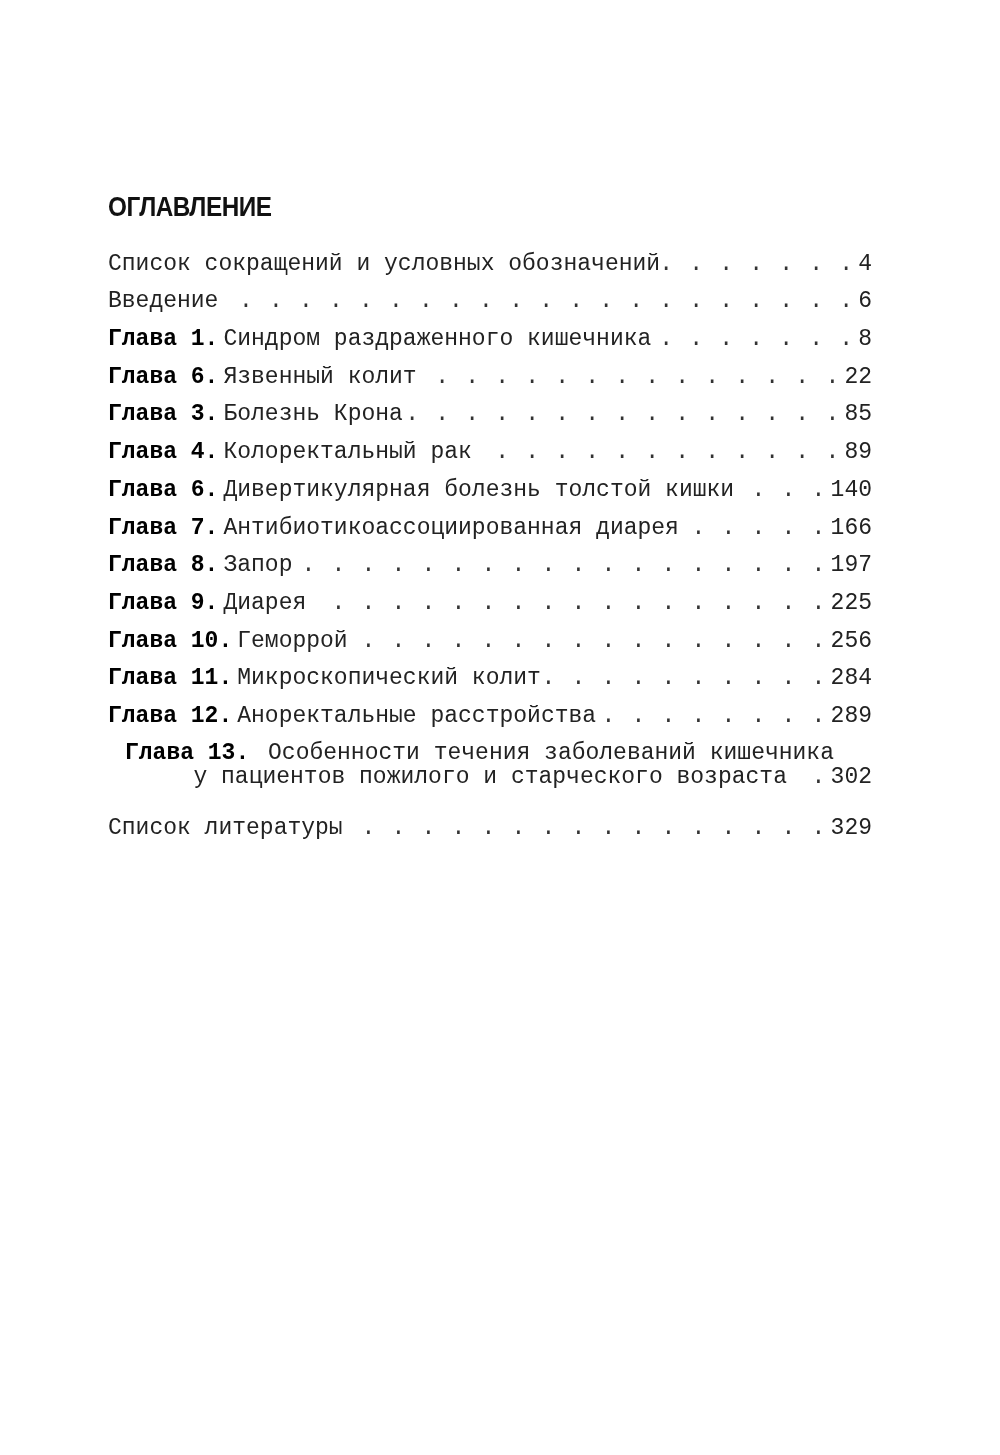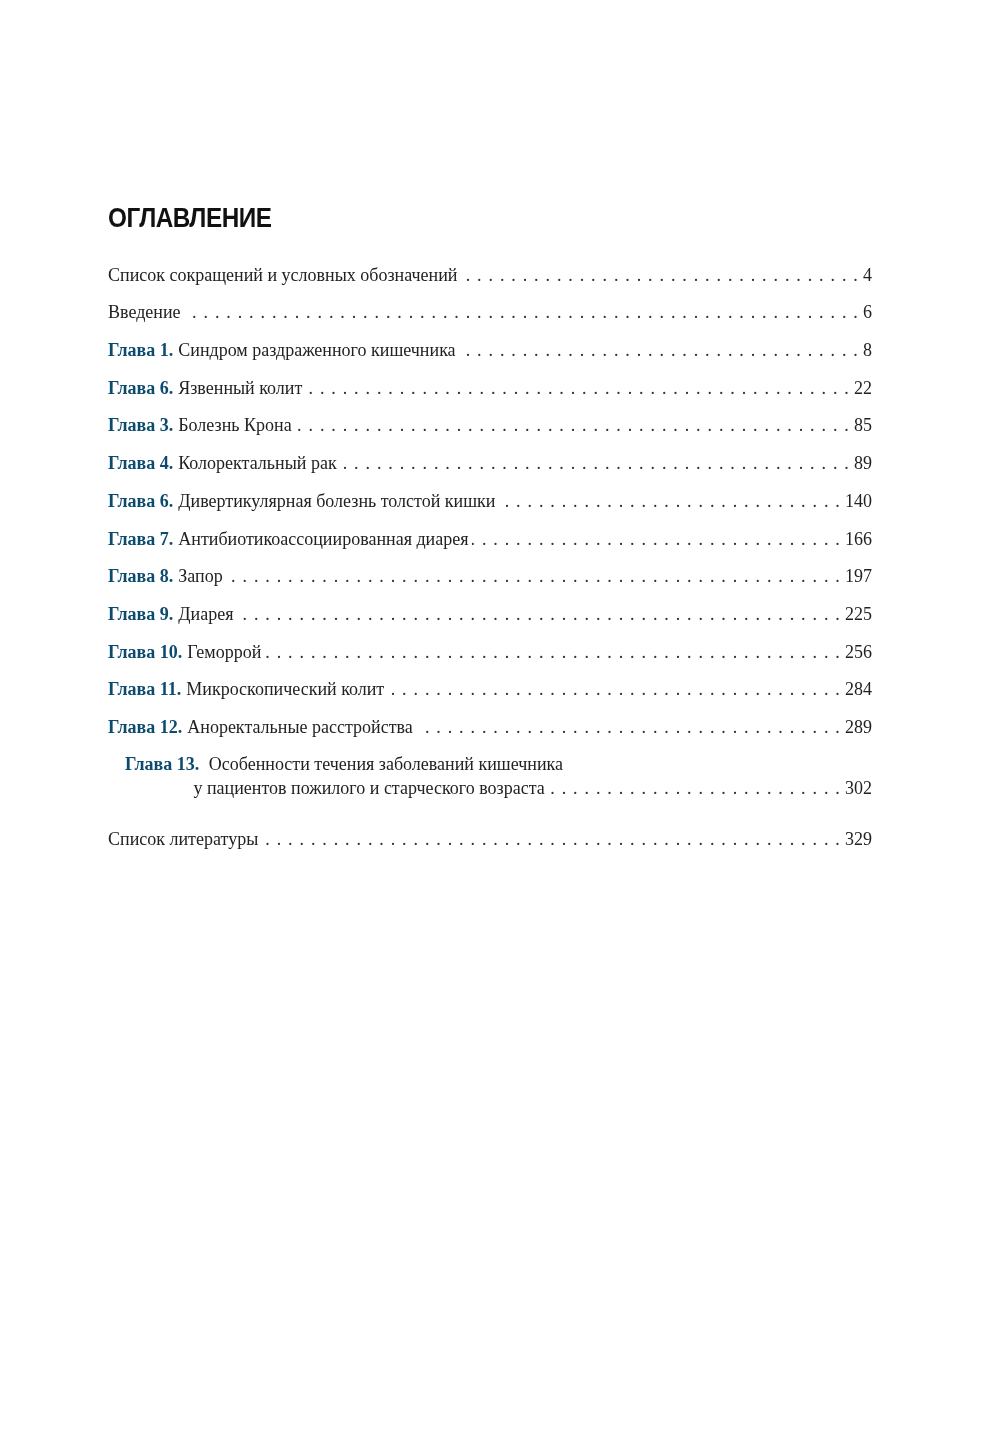--- a/index.html
+++ b/index.html
@@ -10,40 +10,40 @@
     body {
       width: 1000px;
       height: 1455px;
       position: relative;
       overflow: hidden;
       color: #1a1a1a;
     }
     .page {
       position: absolute;
       left: 108px;
-      top: 203px;
+      top: 192px;
       width: 764px;
     }
     .toc-title {
       font-family: "Liberation Sans", "DejaVu Sans", sans-serif;
       font-weight: bold;
       font-size: 27px;
       letter-spacing: -0.5px;
       line-height: 30px;
       margin: 0 0 16px 0;
       color: #111;
       transform: scaleX(0.9);
       transform-origin: left center;
     }
     .toc-list {
       list-style: none;
       margin: 0;
       padding: 0;
-      font-family: Liberation Serif, serif;
-      font-size: 18px;
+      font-family: Liberation Mono, monospace;
+      font-size: 23px;
       color: #222;
     }
     .toc-item {
       display: flex;
       align-items: flex-end;
       height: 37.7px;
       line-height: 24px;
       white-space: nowrap;
     }
     .toc-item.multi {
@@ -57,21 +57,21 @@
       padding-top: 13px;
       margin-left: 17px;
     }
     .toc-item.multi .row2 {
       display: flex;
       line-height: 24px;
     }
     .chapter {
       font-weight: bold;
       margin-right: 5px;
-      color: #0c4a6e;
+      color: #000000;
     }
     .indent {
       display: inline-block;
     }
     .leader {
       flex: 1;
       overflow: hidden;
       margin: 0 4px 0 4px;
       position: relative;
       height: 24px;

